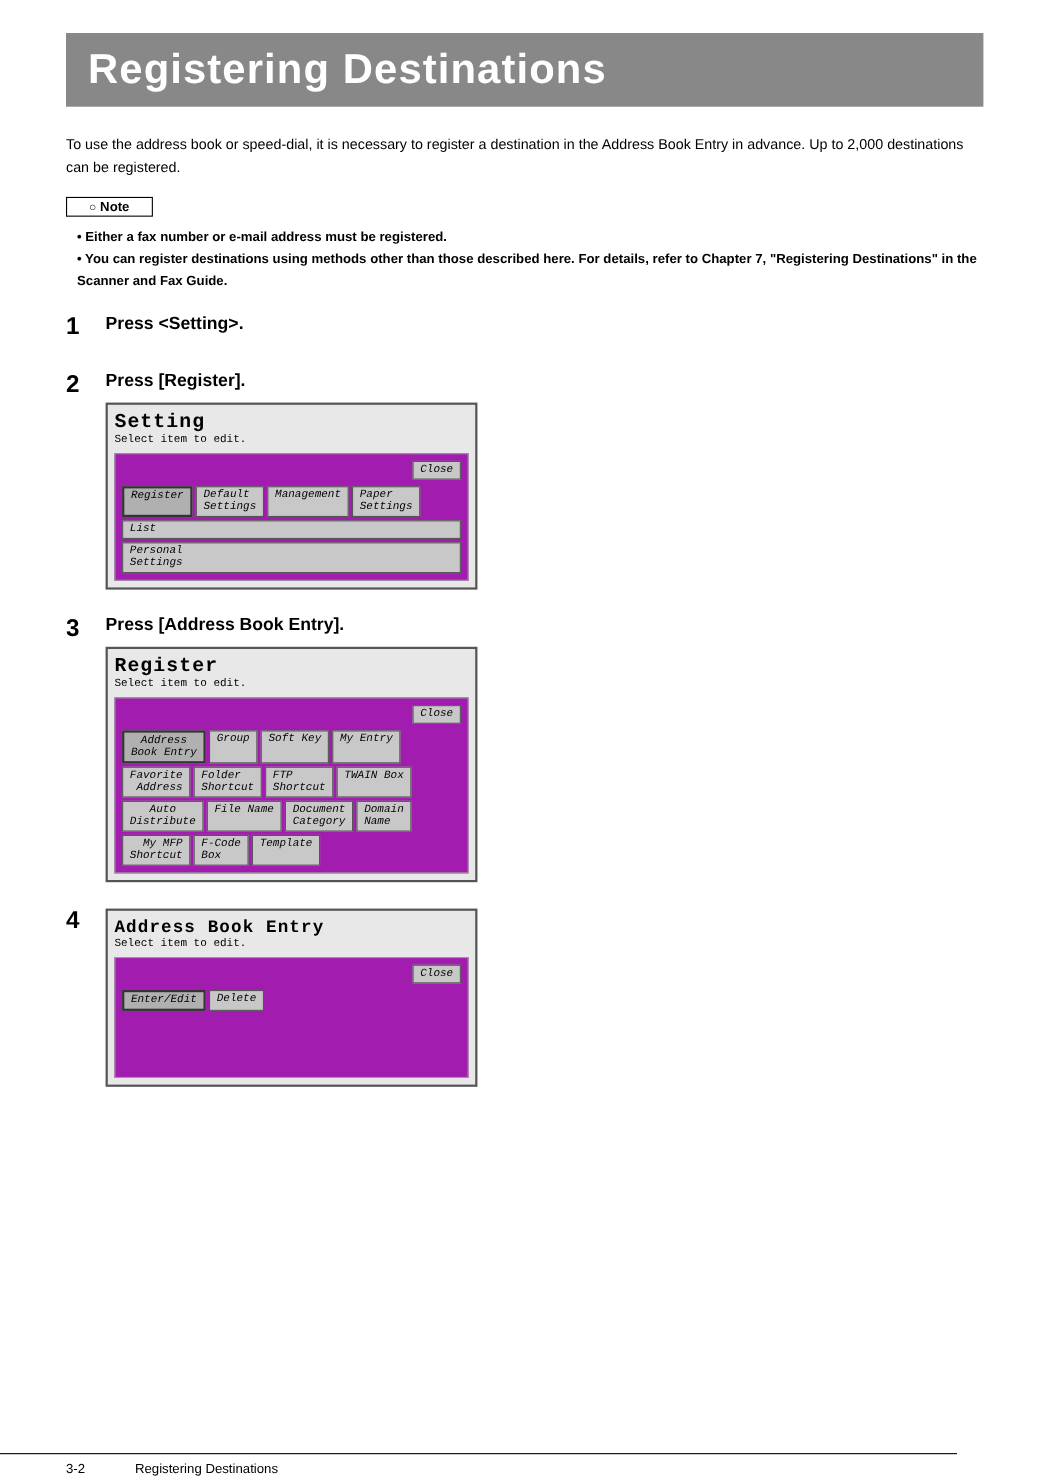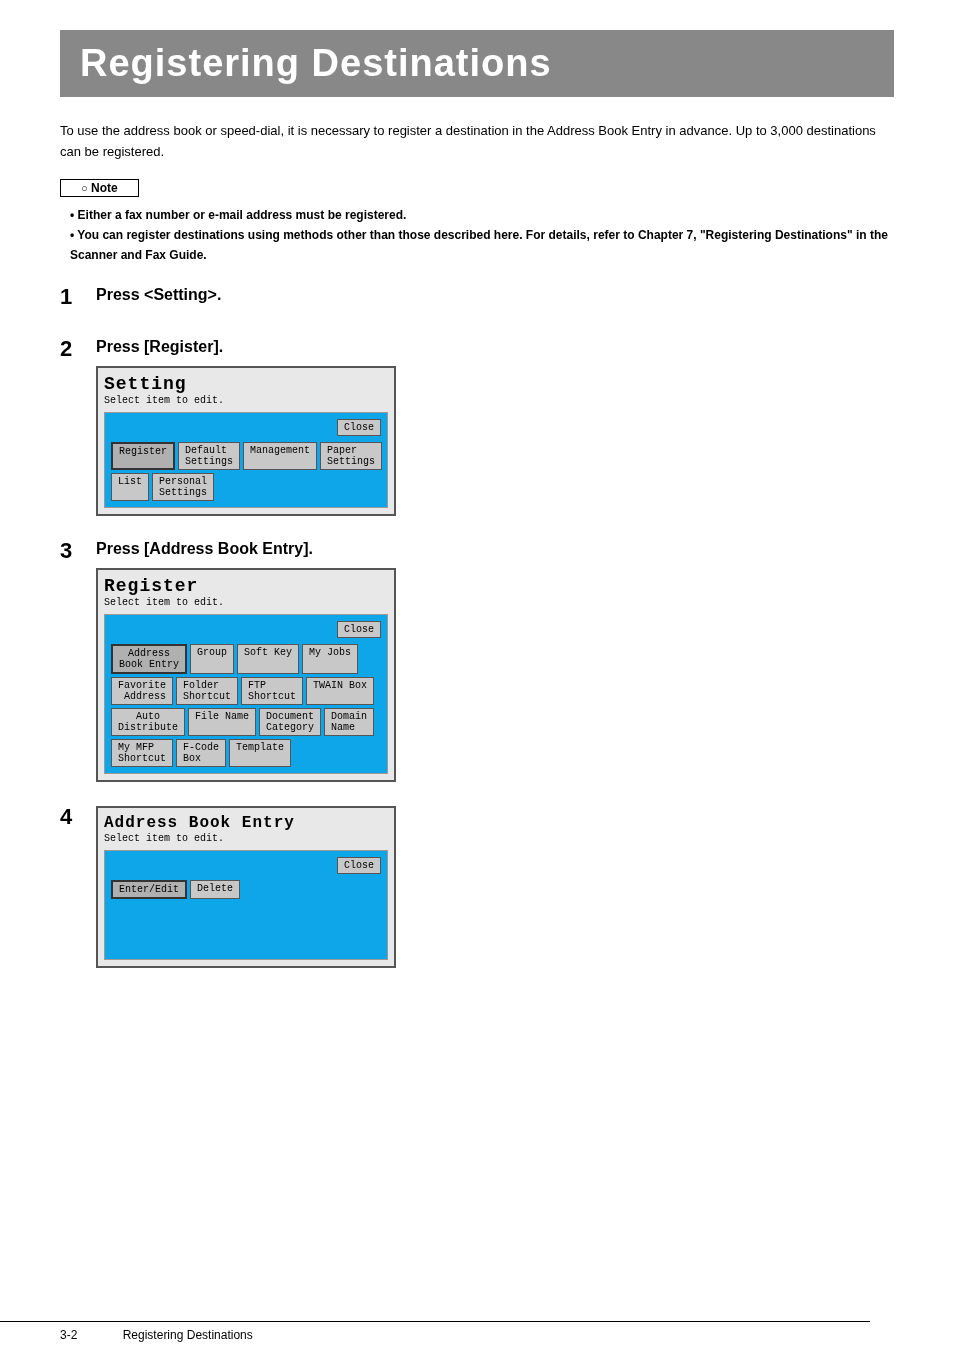--- a/index.html
+++ b/index.html
@@ -77,42 +77,43 @@
     .step-text {
       font-size: 16px;
       font-weight: bold;
       margin-bottom: 10px;
     }
 
     
     .ui-panel {
       border: 2px solid #555;
       background: #e8e8e8;
-      width: 300px;
+      width: 338px;
       padding: 6px;
       font-family: 'Courier New', monospace;
       font-size: 11px;
     }
     .ui-panel-title {
       font-size: 18px;
       font-weight: bold;
       font-family: 'Courier New', monospace;
       letter-spacing: 1px;
       margin-bottom: 1px;
     }
     .ui-panel-subtitle {
       font-size: 10px;
       margin-bottom: 6px;
       font-family: 'Courier New', monospace;
     }
     .ui-panel-inner {
-      background: #0ea5e9;
+      background: #a21caf;
       border: 1px solid #999;
       padding: 6px;
       min-height: 90px;
+      font-style: italic;
     }
     .ui-close-row {
       display: flex;
       justify-content: flex-end;
       margin-bottom: 6px;
     }
     .ui-btn {
       border: 1px solid #555;
       background: #c8c8c8;
       padding: 2px 6px;
@@ -143,21 +144,21 @@
   </style>
 </head>
 <body>
 
 <div class="page">
 
   <div class="title-banner">
     <h1>Registering Destinations</h1>
   </div>
 
-  <p class="intro-text">To use the address book or speed-dial, it is necessary to register a destination in the Address Book Entry in advance. Up to 3,000 destinations can be registered.</p>
+  <p class="intro-text">To use the address book or speed-dial, it is necessary to register a destination in the Address Book Entry in advance. Up to 2,000 destinations can be registered.</p>
 
   <div class="note-section">
     <div class="note-box">
       <span style="font-style:italic; font-size:11px;">○</span>
       <span>Note</span>
     </div>
     <ul class="note-list">
       <li>Either a fax number or e-mail address must be registered.</li>
       <li>You can register destinations using methods other than those described here. For details, refer to Chapter 7, "Registering Destinations" in the Scanner and Fax Guide.</li>
     </ul>
@@ -181,21 +182,21 @@
         <div class="ui-panel-inner">
           <div class="ui-close-row">
             <span class="ui-btn">Close</span>
           </div>
           <div style="display:flex; gap:3px; margin-bottom:3px;">
             <span class="ui-btn highlighted">Register</span>
             <span class="ui-btn">Default<br>Settings</span>
             <span class="ui-btn">Management</span>
             <span class="ui-btn">Paper<br>Settings</span>
           </div>
-          <div style="display:flex; gap:3px;">
+          <div style="display:flex; gap:3px;flex-direction:column;">
             <span class="ui-btn">List</span>
             <span class="ui-btn">Personal<br>Settings</span>
           </div>
         </div>
       </div>
     </div>
   </div>
 
   <div class="step">
     <div class="step-number">3</div>
@@ -207,39 +208,39 @@
         <div class="ui-panel-subtitle">Select item to edit.</div>
         <div class="ui-panel-inner">
           <div class="ui-close-row">
             <span class="ui-btn">Close</span>
           </div>
 
           <div style="display:flex; gap:3px; margin-bottom:3px;">
             <span class="ui-btn highlighted" style="font-size:10px; min-width:52px; text-align:center;">Address<br>Book Entry</span>
             <span class="ui-btn">Group</span>
             <span class="ui-btn">Soft Key</span>
-            <span class="ui-btn">My Jobs</span>
+            <span class="ui-btn">My Entry</span>
           </div>
 
           <div style="display:flex; gap:3px; margin-bottom:3px;">
             <span class="ui-btn" style="min-width:52px; text-align:right;">Favorite<br>Address</span>
             <span class="ui-btn">Folder<br>Shortcut</span>
             <span class="ui-btn">FTP<br>Shortcut</span>
             <span class="ui-btn">TWAIN Box</span>
           </div>
 
           <div style="display:flex; gap:3px; margin-bottom:3px;">
             <span class="ui-btn" style="min-width:52px; text-align:center;">Auto<br>Distribute</span>
             <span class="ui-btn">File Name</span>
             <span class="ui-btn">Document<br>Category</span>
             <span class="ui-btn">Domain<br>Name</span>
           </div>
 
           <div style="display:flex; gap:3px;">
-            <span class="ui-btn" style="min-width:52px; text-align:left;">My MFP<br>Shortcut</span>
+            <span class="ui-btn" style="min-width:52px; text-align:right;">My MFP<br>Shortcut</span>
             <span class="ui-btn">F-Code<br>Box</span>
             <span class="ui-btn">Template</span>
           </div>
         </div>
       </div>
     </div>
   </div>
 
   <div class="step">
     <div class="step-number">4</div>

